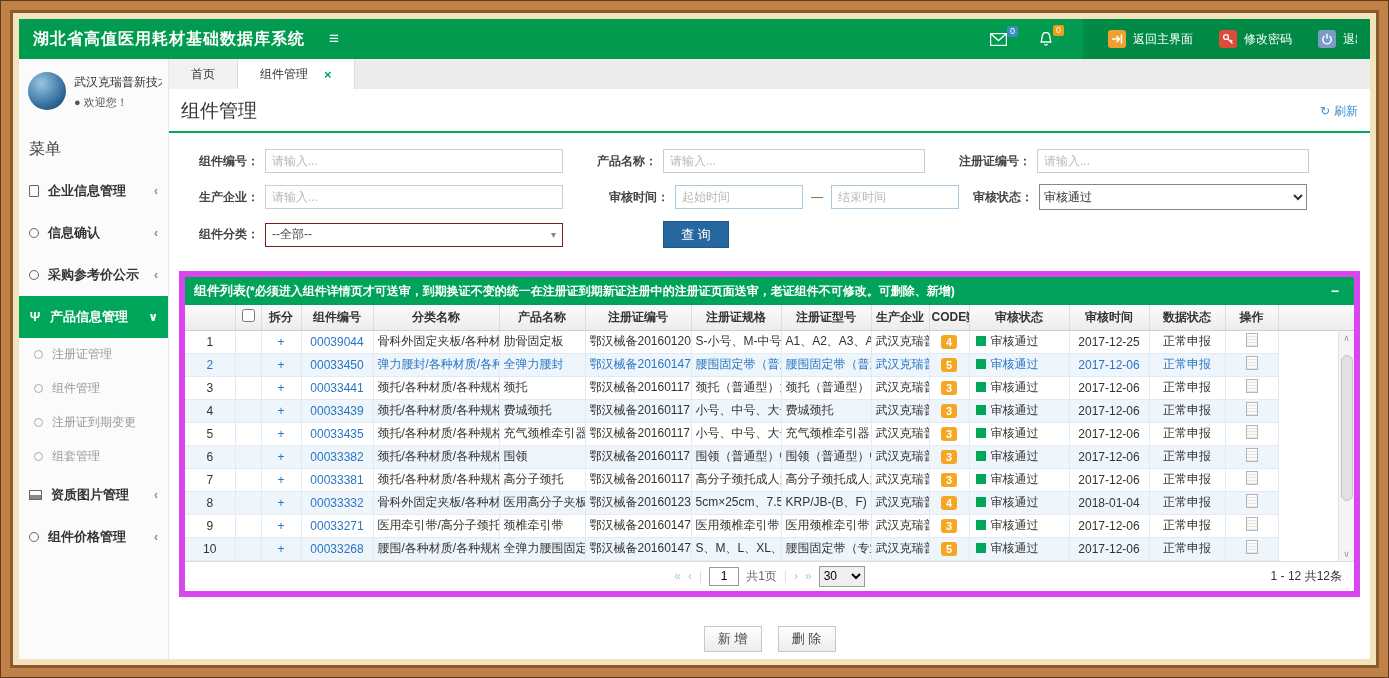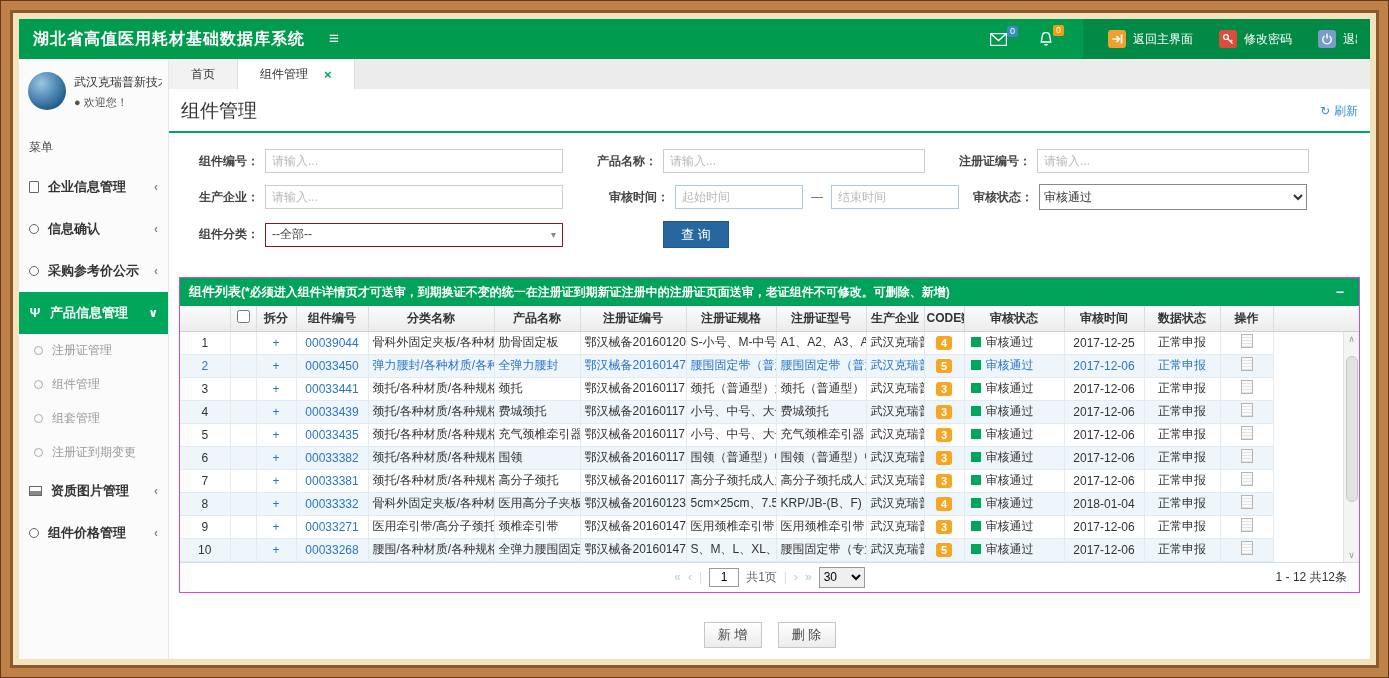--- a/index.html
+++ b/index.html
@@ -29,21 +29,21 @@
   .ic-return{background:#f0a030;} .ic-key{background:#dd4b39;} .ic-power{background:#7a9cc6;}
   .act-logout .act-label{width:14px;overflow:hidden;display:inline-block;}
   
   .bodywrap{flex:1;display:flex;min-height:0;}
   .sidebar{flex:0 0 150px;background:#fbfbfb;border-right:1px solid #e7e7e7;overflow:hidden;}
   .profile{display:flex;gap:8px;padding:13px 6px 10px 9px;}
   .avatar{width:38px;height:38px;border-radius:50%;flex:0 0 38px;
     background:radial-gradient(circle at 35% 30%,#9cc6e0,#4d86b3 45%,#1d5580 80%,#143d5e);}
   .pname{font-size:12px;color:#333;line-height:1.7;white-space:nowrap;overflow:hidden;}
   .welcome{font-size:11px;color:#555;}
-  .menu-label{padding:16px 10px 10px;color:#444;font-size:12px;}
+  .menu-label{padding:16px 10px 10px;color:#444;font-size:16px;}
   .menu-item{display:flex;align-items:center;height:42px;padding:0 10px;font-size:13px;color:#333;font-weight:bold;cursor:pointer;}
   .menu-item.active{background:#00a65a;color:#fff;}
   .mi{display:inline-block;margin-right:9px;color:#555;}
   .mi-circle{width:10px;height:10px;border:1px solid #666;border-radius:50%;}
   .mi-doc{width:10px;height:12px;border:1px solid #666;border-radius:1px;}
   .mi-img{width:13px;height:10px;border:1px solid #666;background:linear-gradient(transparent 55%,#888 55%);}
   .mi-med{font-size:13px;line-height:12px;width:12px;text-align:center;}
   .menu-item.active .mi{color:#fff;border-color:#fff;}
   .arrow{margin-left:auto;color:#888;font-size:12px;}
   .menu-item.active .arrow{color:#fff;}
@@ -69,21 +69,21 @@
   .fcol2 .tinput{width:262px;}
   .fcol3 .tinput{width:272px;}
   input::placeholder{color:#b8b8b8;}
   select.sel-audit{width:268px;height:26px;font-size:12px;color:#333;border:1px solid #888;background:#fff;}
   .dinput{width:128px;height:24px;border:1px solid #a9cbdd;padding:0 6px;font-size:12px;color:#333;}
   .dsep{margin:0 8px;color:#666;font-size:12px;}
   .combo{width:298px;height:24px;border:1px solid #7f1d1d;display:flex;align-items:center;padding:0 6px;font-size:12px;color:#444;cursor:pointer;background:#fff;}
   .combo .caret{margin-left:auto;color:#888;font-size:10px;}
   .btn-query{margin-left:80px;width:66px;height:27px;background:#26679f;color:#fff;border:1px solid #1f578a;font-size:13px;cursor:pointer;}
   
-  .panel{margin:12px 10px 0;border:1px solid #d946ef;background:#fff;}
+  .panel{margin:6px 10px 0;border:6px solid #d946ef;background:#fff;}
   .panel-head{height:28px;background:#00a359;color:#fff;display:flex;align-items:center;padding:0 9px;}
   .panel-title{font-weight:bold;font-size:13px;white-space:nowrap;}
   .panel-note{font-weight:bold;font-size:12px;white-space:nowrap;overflow:hidden;}
   .collapse{margin-left:auto;font-weight:bold;font-size:14px;cursor:pointer;padding:0 6px;}
   .gridwrap{position:relative;}
   table.grid{border-collapse:collapse;table-layout:fixed;width:100%;}
   .grid th{height:25px;background:linear-gradient(#fbfbfb,#ececec);border-bottom:1px solid #c9d0d8;border-right:1px solid #d8dee4;font-size:12px;color:#333;font-weight:bold;white-space:nowrap;overflow:hidden;padding:0 2px;}
   .grid td{height:23px;border-bottom:1px solid #e2ebf3;border-right:1px solid #e2ebf3;font-size:12px;color:#333;padding:0 4px;white-space:nowrap;overflow:hidden;}
   tr.even td{background:#eef5fb;}
   tr.sel td{color:#2a76c5;}
@@ -203,25 +203,25 @@
           <div class="submenu-item">
             <span class="mi mi-circle"></span>
             <span>注册证管理</span>
           </div>
           <div class="submenu-item">
             <span class="mi mi-circle"></span>
             <span>组件管理</span>
           </div>
           <div class="submenu-item">
             <span class="mi mi-circle"></span>
+            <span>注册证到期变更</span>
+          </div>
+          <div class="submenu-item">
+            <span class="mi mi-circle"></span>
             <span>组套管理</span>
-          </div>
-          <div class="submenu-item">
-            <span class="mi mi-circle"></span>
-            <span>注册证到期变更</span>
           </div>
           <div class="menu-item">
             <span class="mi mi-img"></span>
             <span>资质图片管理</span>
             <span class="arrow">‹</span>
           </div>
           <div class="menu-item">
             <span class="mi mi-circle"></span>
             <span>组件价格管理</span>
             <span class="arrow">‹</span>

